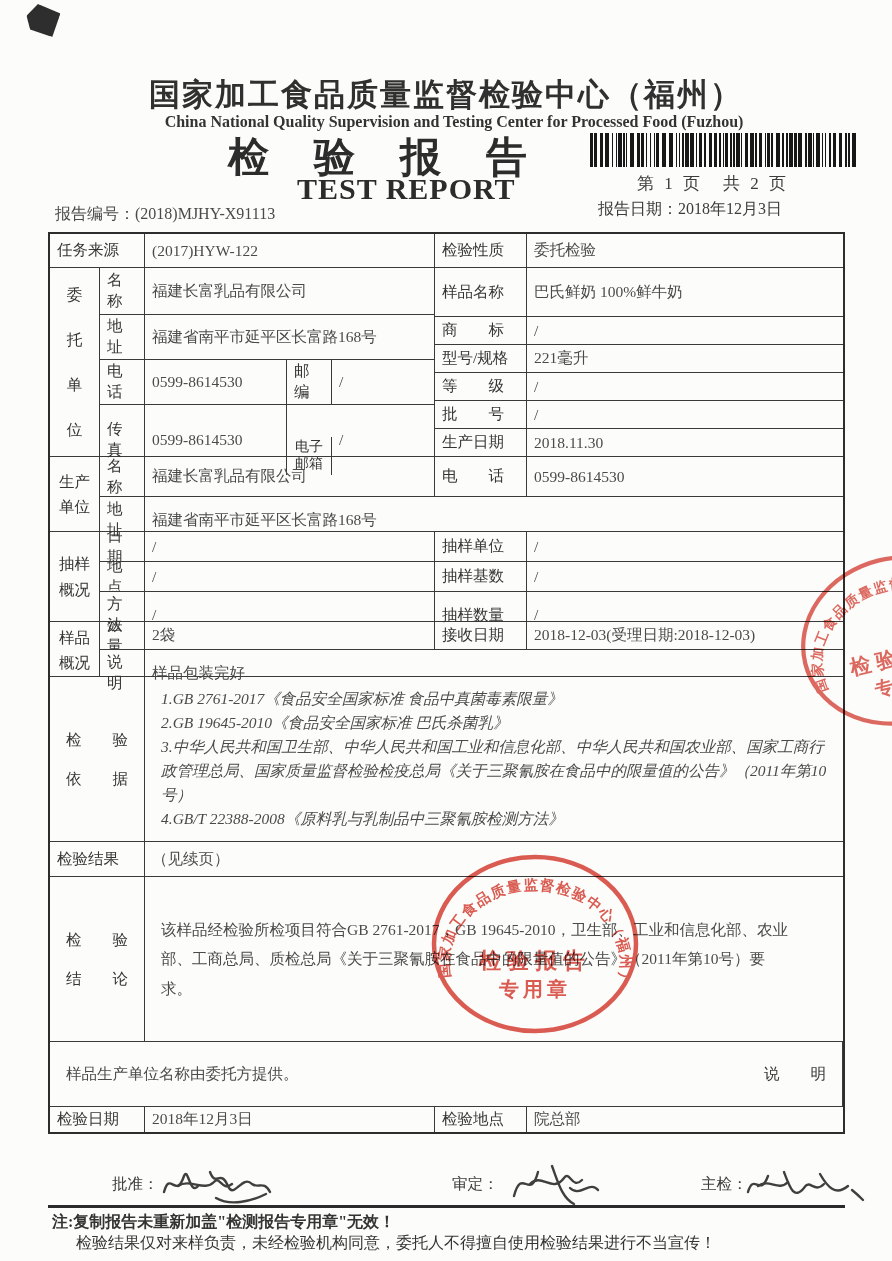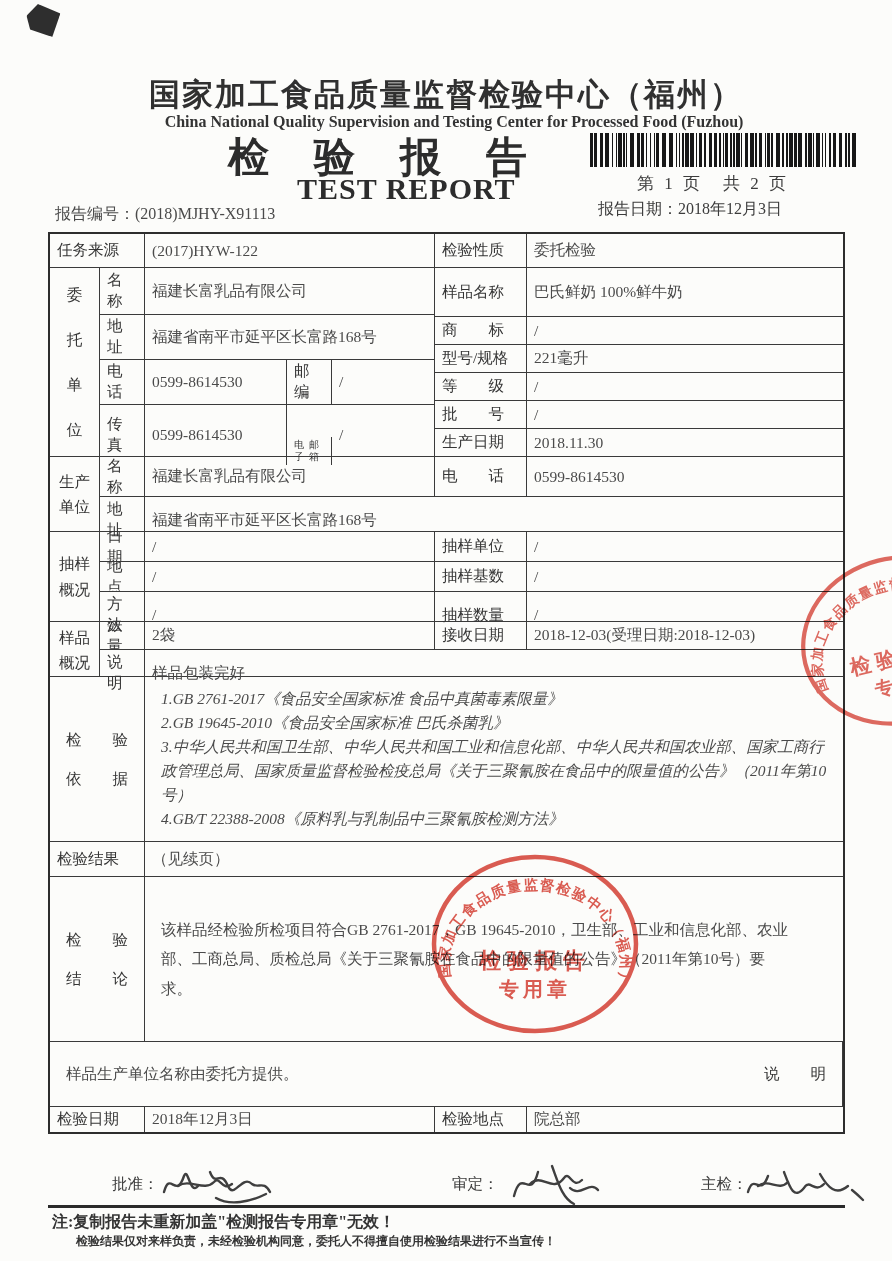--- a/index.html
+++ b/index.html
@@ -43,40 +43,40 @@
   .tbl{position:absolute;left:48px;top:232px;width:797px;border:2.5px solid #2d2d2d;
     display:flex;flex-direction:column;background:transparent;font-size:15.5px;}
   .r{display:flex;}
   .cell{display:flex;align-items:center;padding:2px 7px;color:var(--ink-light);overflow:hidden;}
   .lab{color:#353535;}
   .bR{border-right:1.5px solid var(--ln);}
   .bB{border-bottom:1.5px solid var(--ln);}
   .col{display:flex;flex-direction:column;}
   .grp{flex-direction:column;justify-content:space-around;align-items:center;padding:4px 2px;line-height:1.5;}
   .wlab{flex-direction:column;justify-content:center;align-items:center;gap:24px;line-height:1;}
-  .sm{font-size:10px;line-height:1.2;flex-direction:row;justify-content:center;align-items:center;margin-top:32px;}
+  .sm{font-size:14px;line-height:1.2;flex-direction:column;justify-content:center;align-items:center;margin-top:32px;}
   .flex1{flex:1;}
   .txt{display:block;line-height:1.55;font-style:italic;}
 
   .w50{width:50px;}.w45{width:45px;}.w92{width:92px;}.w95{width:95px;}
   .w142{width:142px;}.w290{width:290px;}.w385{width:385px;}
 
   
   .stamp{position:absolute;pointer-events:none;mix-blend-mode:multiply;opacity:.82;}
   .stamp-main{left:424px;top:848px;width:222px;height:192px;}
   .stamp-edge{left:793px;top:538px;width:210px;height:205px;transform:rotate(-14deg);opacity:.75;}
 
   
   .sig-row{position:absolute;left:0;top:1158px;width:892px;height:55px;font-size:15.5px;color:#3c3c3c;}
   .sig-label{position:absolute;top:16px;}
   .sig{position:absolute;top:0;}
 
   .rule{position:absolute;left:48px;top:1205px;width:797px;height:3px;background:#2a2a2a;}
   .note1{position:absolute;left:52px;top:1212px;font-size:16px;font-weight:600;color:#343434;}
-  .note2{position:absolute;left:76px;top:1233px;font-size:12px;font-weight:700;color:#343434;}
+  .note2{position:absolute;left:76px;top:1233px;font-size:16px;font-weight:400;color:#343434;}
 </style>
 </head>
 <body>
 
 <div class="page">
 
   <div class="blob"></div>
 
   <div class="org-cn">国家加工食品质量监督检验中心（福州）</div>
   <div class="org-en">China National Quality Supervision and Testing Center for Processed Food (Fuzhou)</div>

